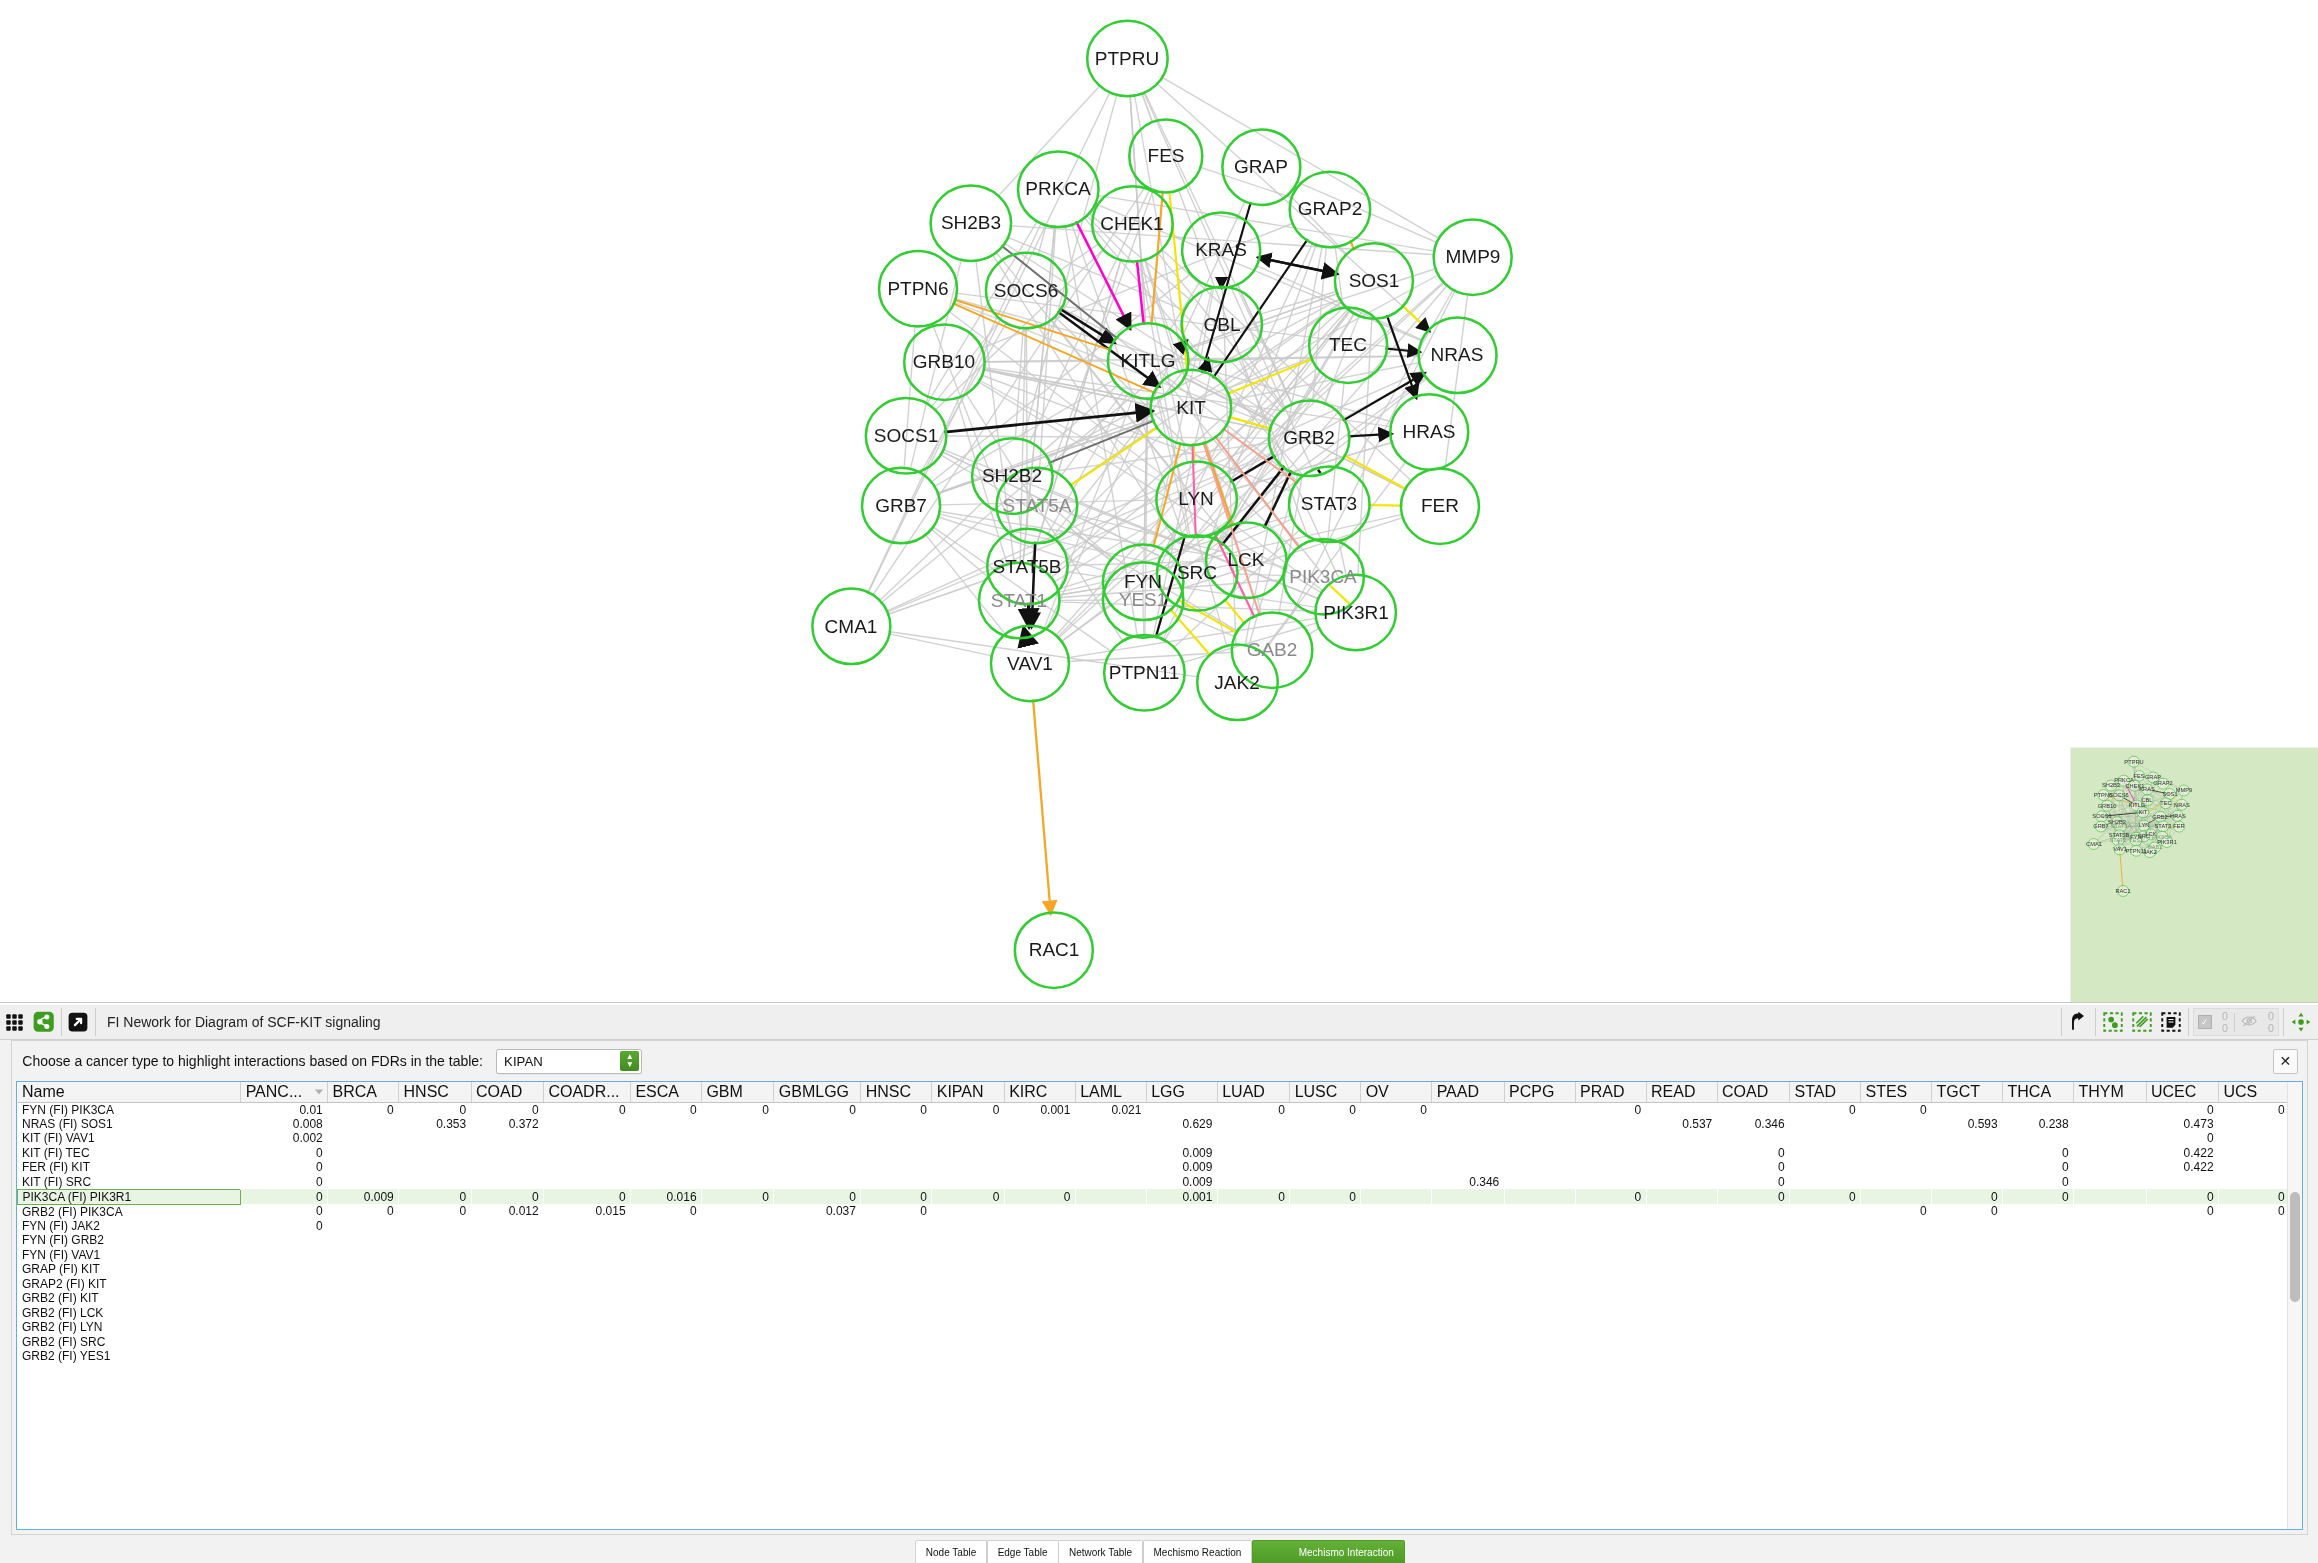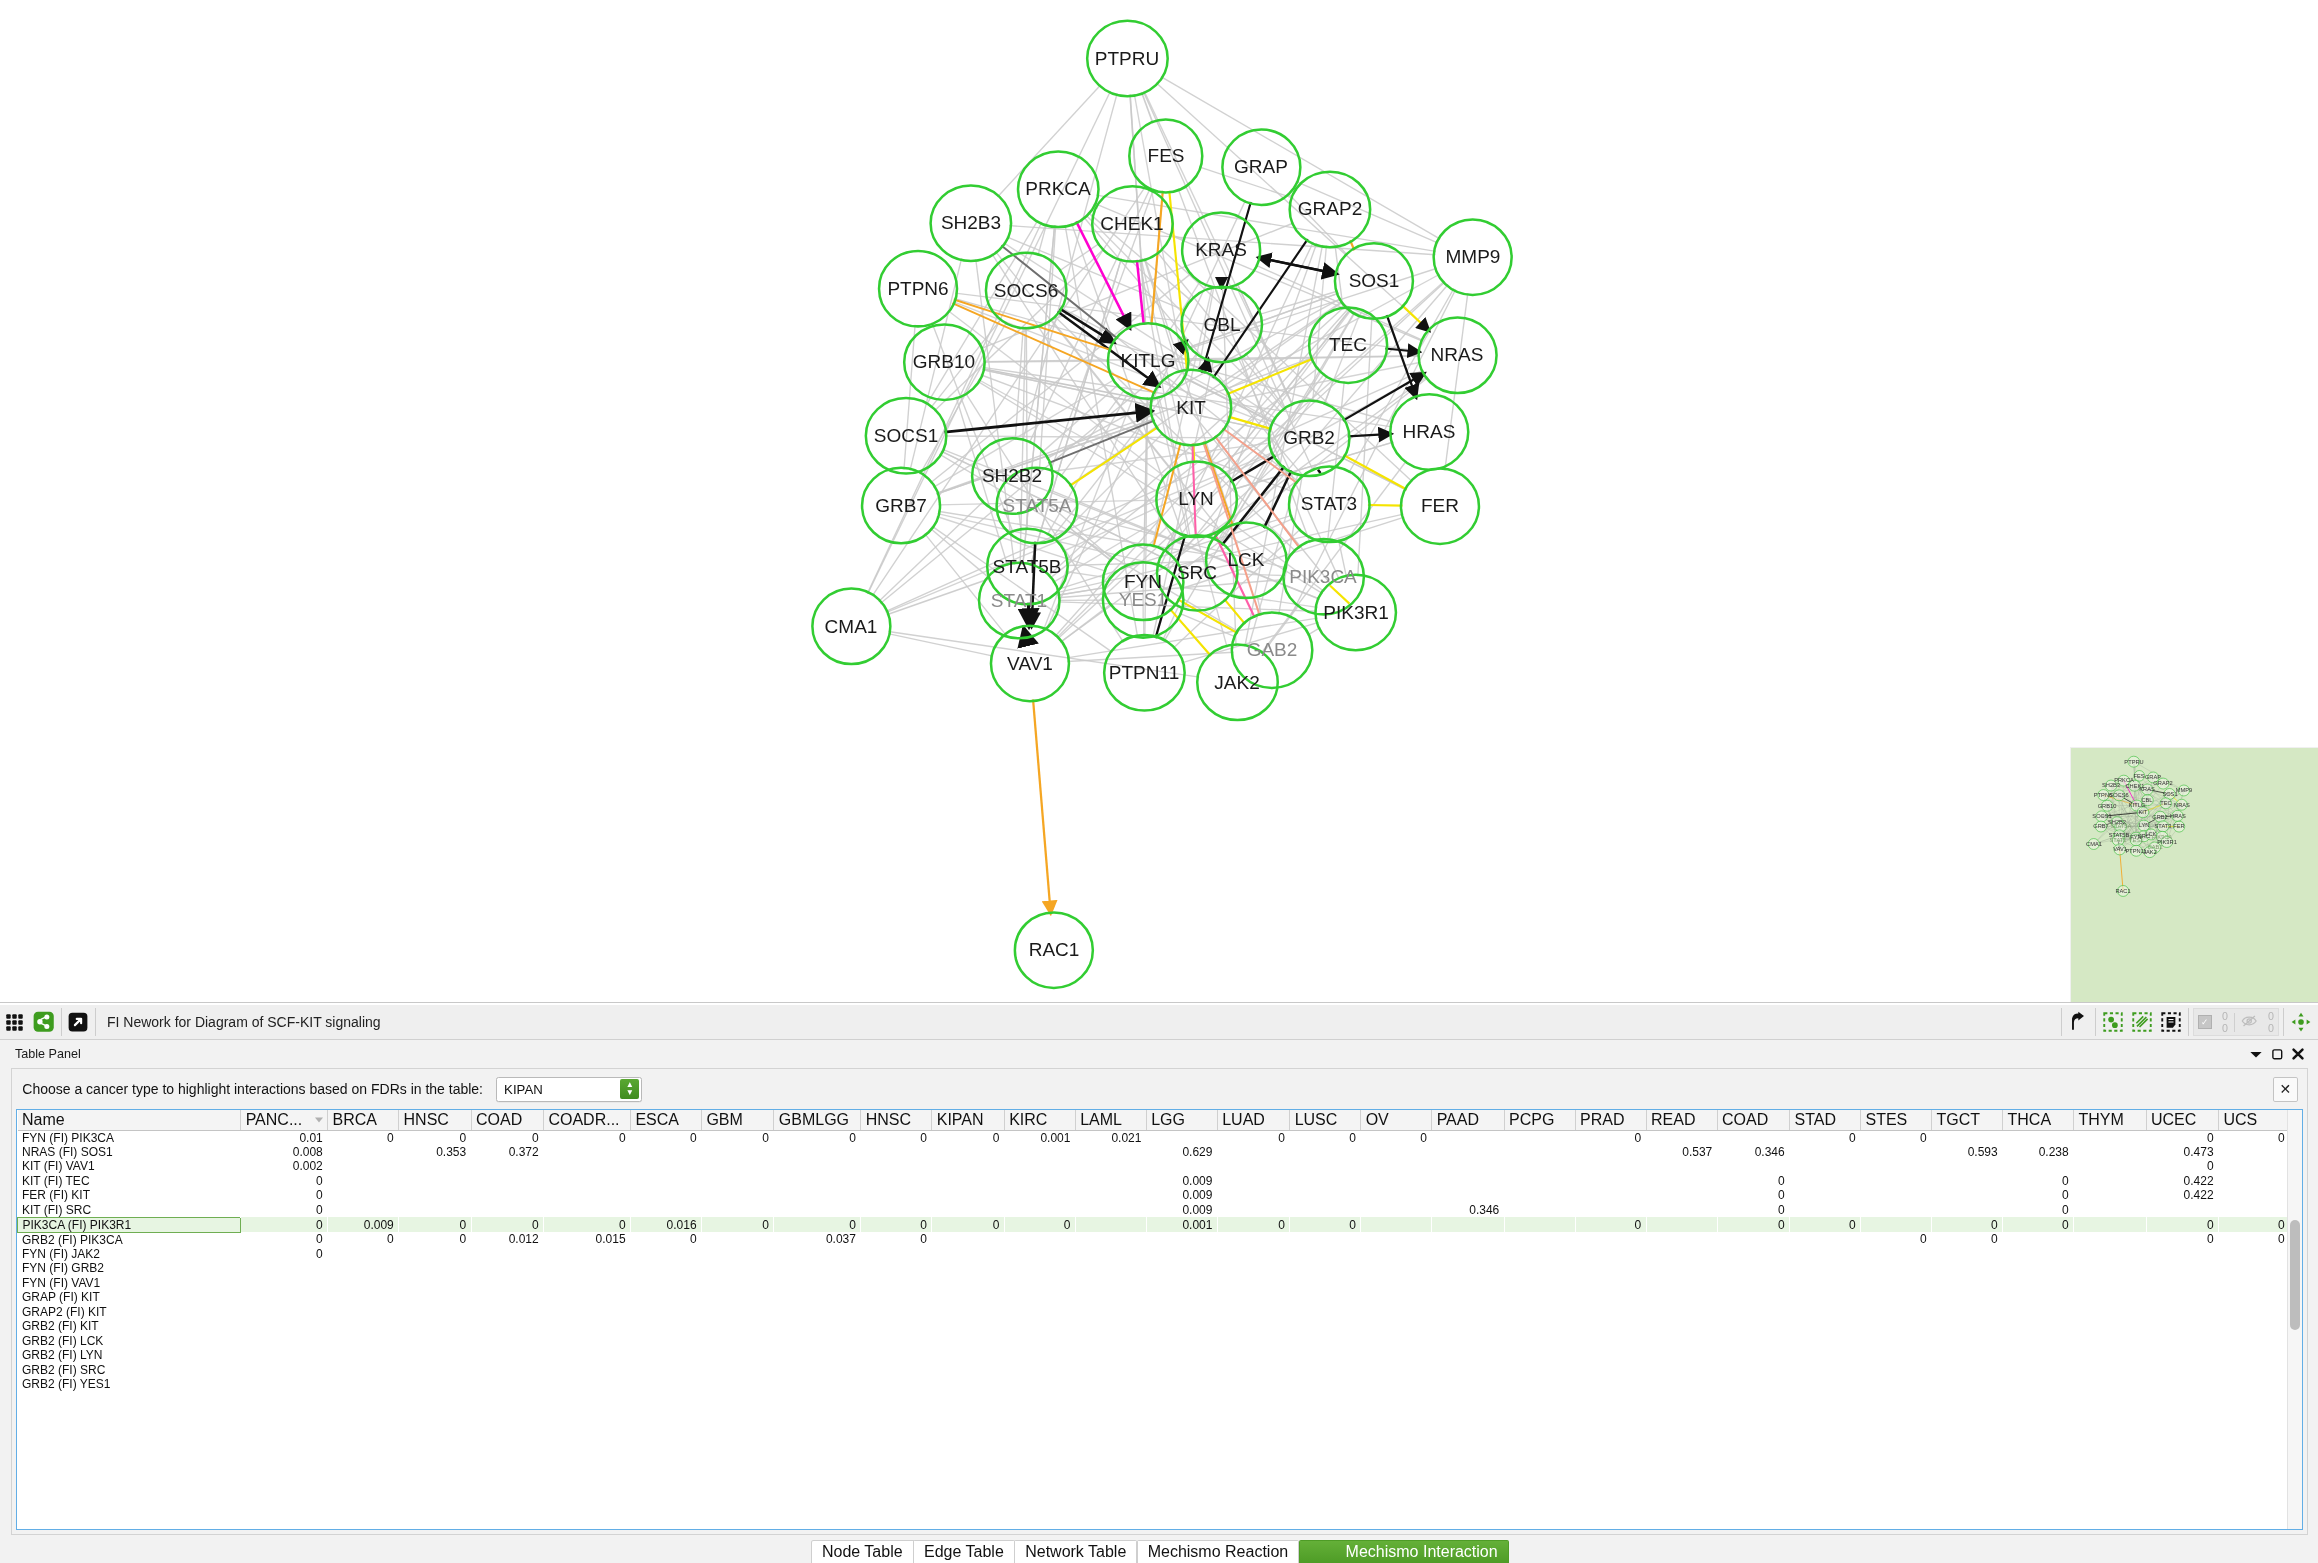--- a/index.html
+++ b/index.html
@@ -191,21 +191,21 @@
 
   
   #tab-bar {
     height:28px; display:flex; align-items:flex-end; justify-content:center;
     background:#f2f2f2;
   }
   .tab {
     height:22.6px; padding:0 10px;
     display:flex; align-items:center; justify-content:center;
     background:#ffffff; border:0.6px solid #cfcfcf; border-bottom:none;
-    font-size:16px; color:#111; cursor:pointer;
+    font-size:10px; color:#111; cursor:pointer;
     margin-right:-0.6px;
     border-radius:1.9px 1.9px 0 0;
   }
   .tab:first-child { border-radius:2.5px 0 0 0; }
   .tab.active {
     background:linear-gradient(#64b038,#4e9c26);
     color:#ffffff; border-color:#4e9c26;
     border-radius:1.9px 1.9px 0 0;
     padding-left:46px;
   }
@@ -935,39 +935,20 @@
           <path d="M1 16 L7 12 V20 Z"></path>
             <path d="M31 16 L25 20 V12 Z"></path>
         </g>
       </svg>
     </div>
   </div>
 </div>
 
 <div id="table-panel">
 
-  <div id="tp-header">
-    <span>Table Panel</span>
-    <span class="spacer"></span>
-    <span class="tp-ctl">
-      <svg width="14" height="8.8" viewBox="0 0 22 14">
-          <path d="M2 3 L11 12 L20 3 Z" fill="#111"></path>
-        </svg>
-    </span>
-    <span class="tp-ctl">
-      <svg width="12.6" height="12.6" viewBox="0 0 20 20">
-          <rect x="3" y="3" width="14" height="14" rx="2.5" fill="none" stroke="#111" stroke-width="2.2"></rect>
-        </svg>
-    </span>
-    <span class="tp-ctl">
-      <svg width="14" height="14" viewBox="0 0 22 22">
-          <path d="M4 4 L18 18 M18 4 L4 18" stroke="#111" stroke-width="4" stroke-linecap="round"></path>
-        </svg>
-    </span>
-  </div>
 
   <div id="tp-body">
     <div id="chooser-row">
       <span id="chooser-label">Choose a cancer type to highlight interactions based on FDRs in the table:</span>
       <div id="cancer-select">
         <span class="val">KIPAN</span>
         <span class="spin">▲<br>▼</span>
       </div>
       <div id="close-chooser">✕</div>
     </div>

